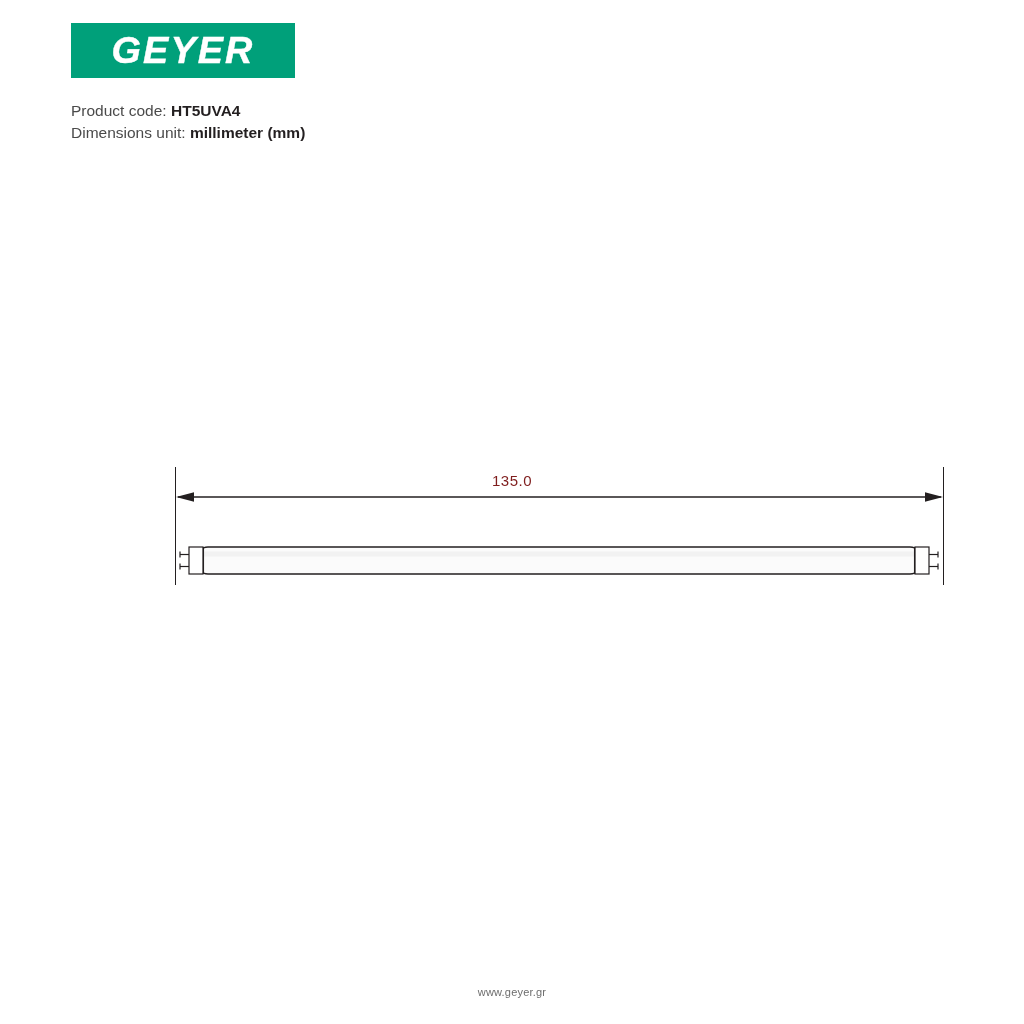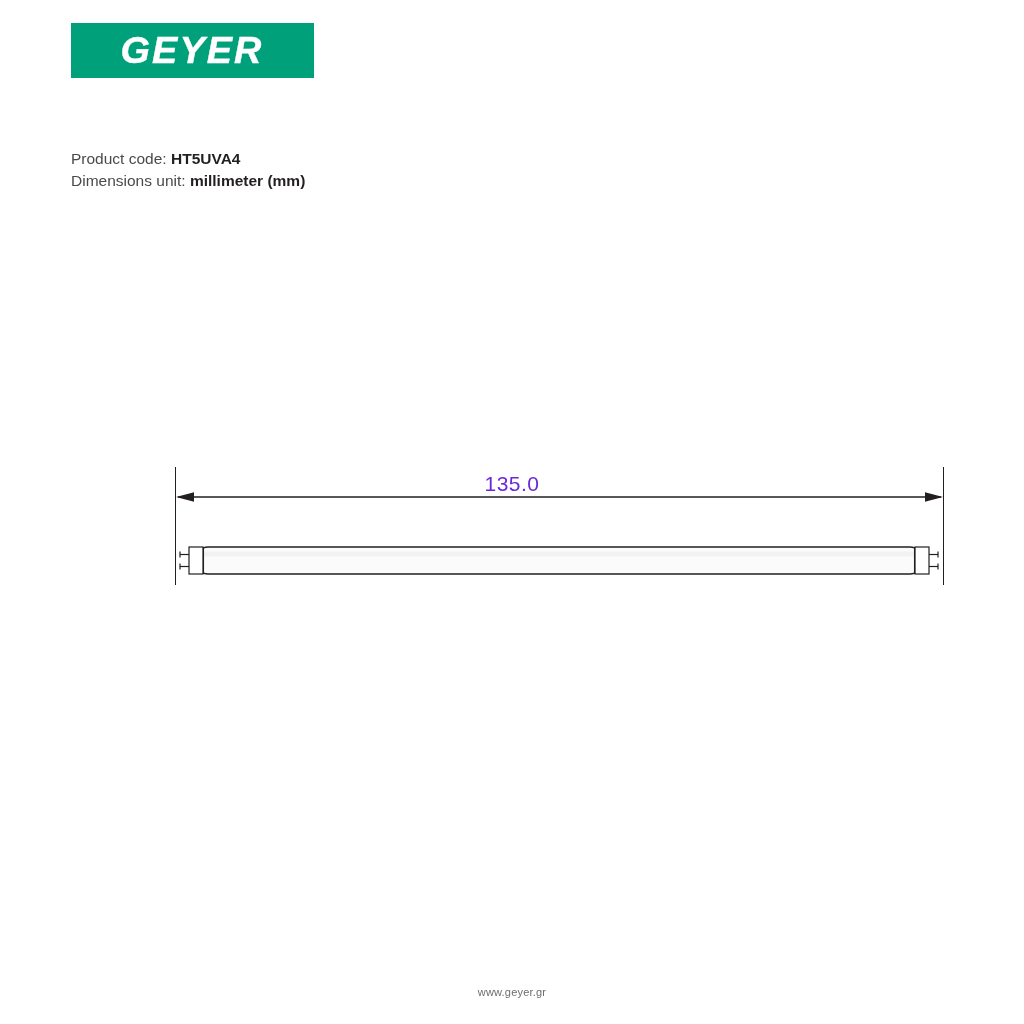--- a/index.html
+++ b/index.html
@@ -14,21 +14,21 @@
     font-family: "Liberation Sans", sans-serif;
     color: #231f20;
     overflow: hidden;
   }
 
   
   #logo-block {
     position: absolute;
     left: 71px;
     top: 23px;
-    width: 243px;
+    width: 224px;
     height: 55px;
     background: #00a07a;
     display: flex;
     align-items: center;
     justify-content: center;
   }
   #logo-text {
     font-family: "Liberation Sans", sans-serif;
     font-weight: bold;
     font-style: italic;
@@ -41,43 +41,42 @@
   }
 
   
   #info-block {
     position: absolute;
     left: 71px;
     top: 100px;
     font-size: 15.5px;
     line-height: 22px;
     color: #3b3b3b;
-    margin-top: 48px;
   }
   .info-line { white-space: nowrap; }
   .info-label { font-weight: normal; color: #4a4a4a; }
   .info-value { font-weight: bold; color: #231f20; }
 
   
   #drawing {
     position: absolute;
     left: 0;
     top: 0;
     width: 1024px;
     height: 1024px;
   }
 
   
   #dim-label {
     position: absolute;
     left: 512px;
     top: 472px;
     transform: translateX(-50%);
-    font-size: 21px;
-    color: #6d28d9;
+    font-size: 15px;
+    color: #7f1d1d;
     letter-spacing: 0.5px;
     background: #ffffff;
     padding: 0 8px;
     text-align: right;
   }
 
   
   #footer {
     position: absolute;
     left: 0;

